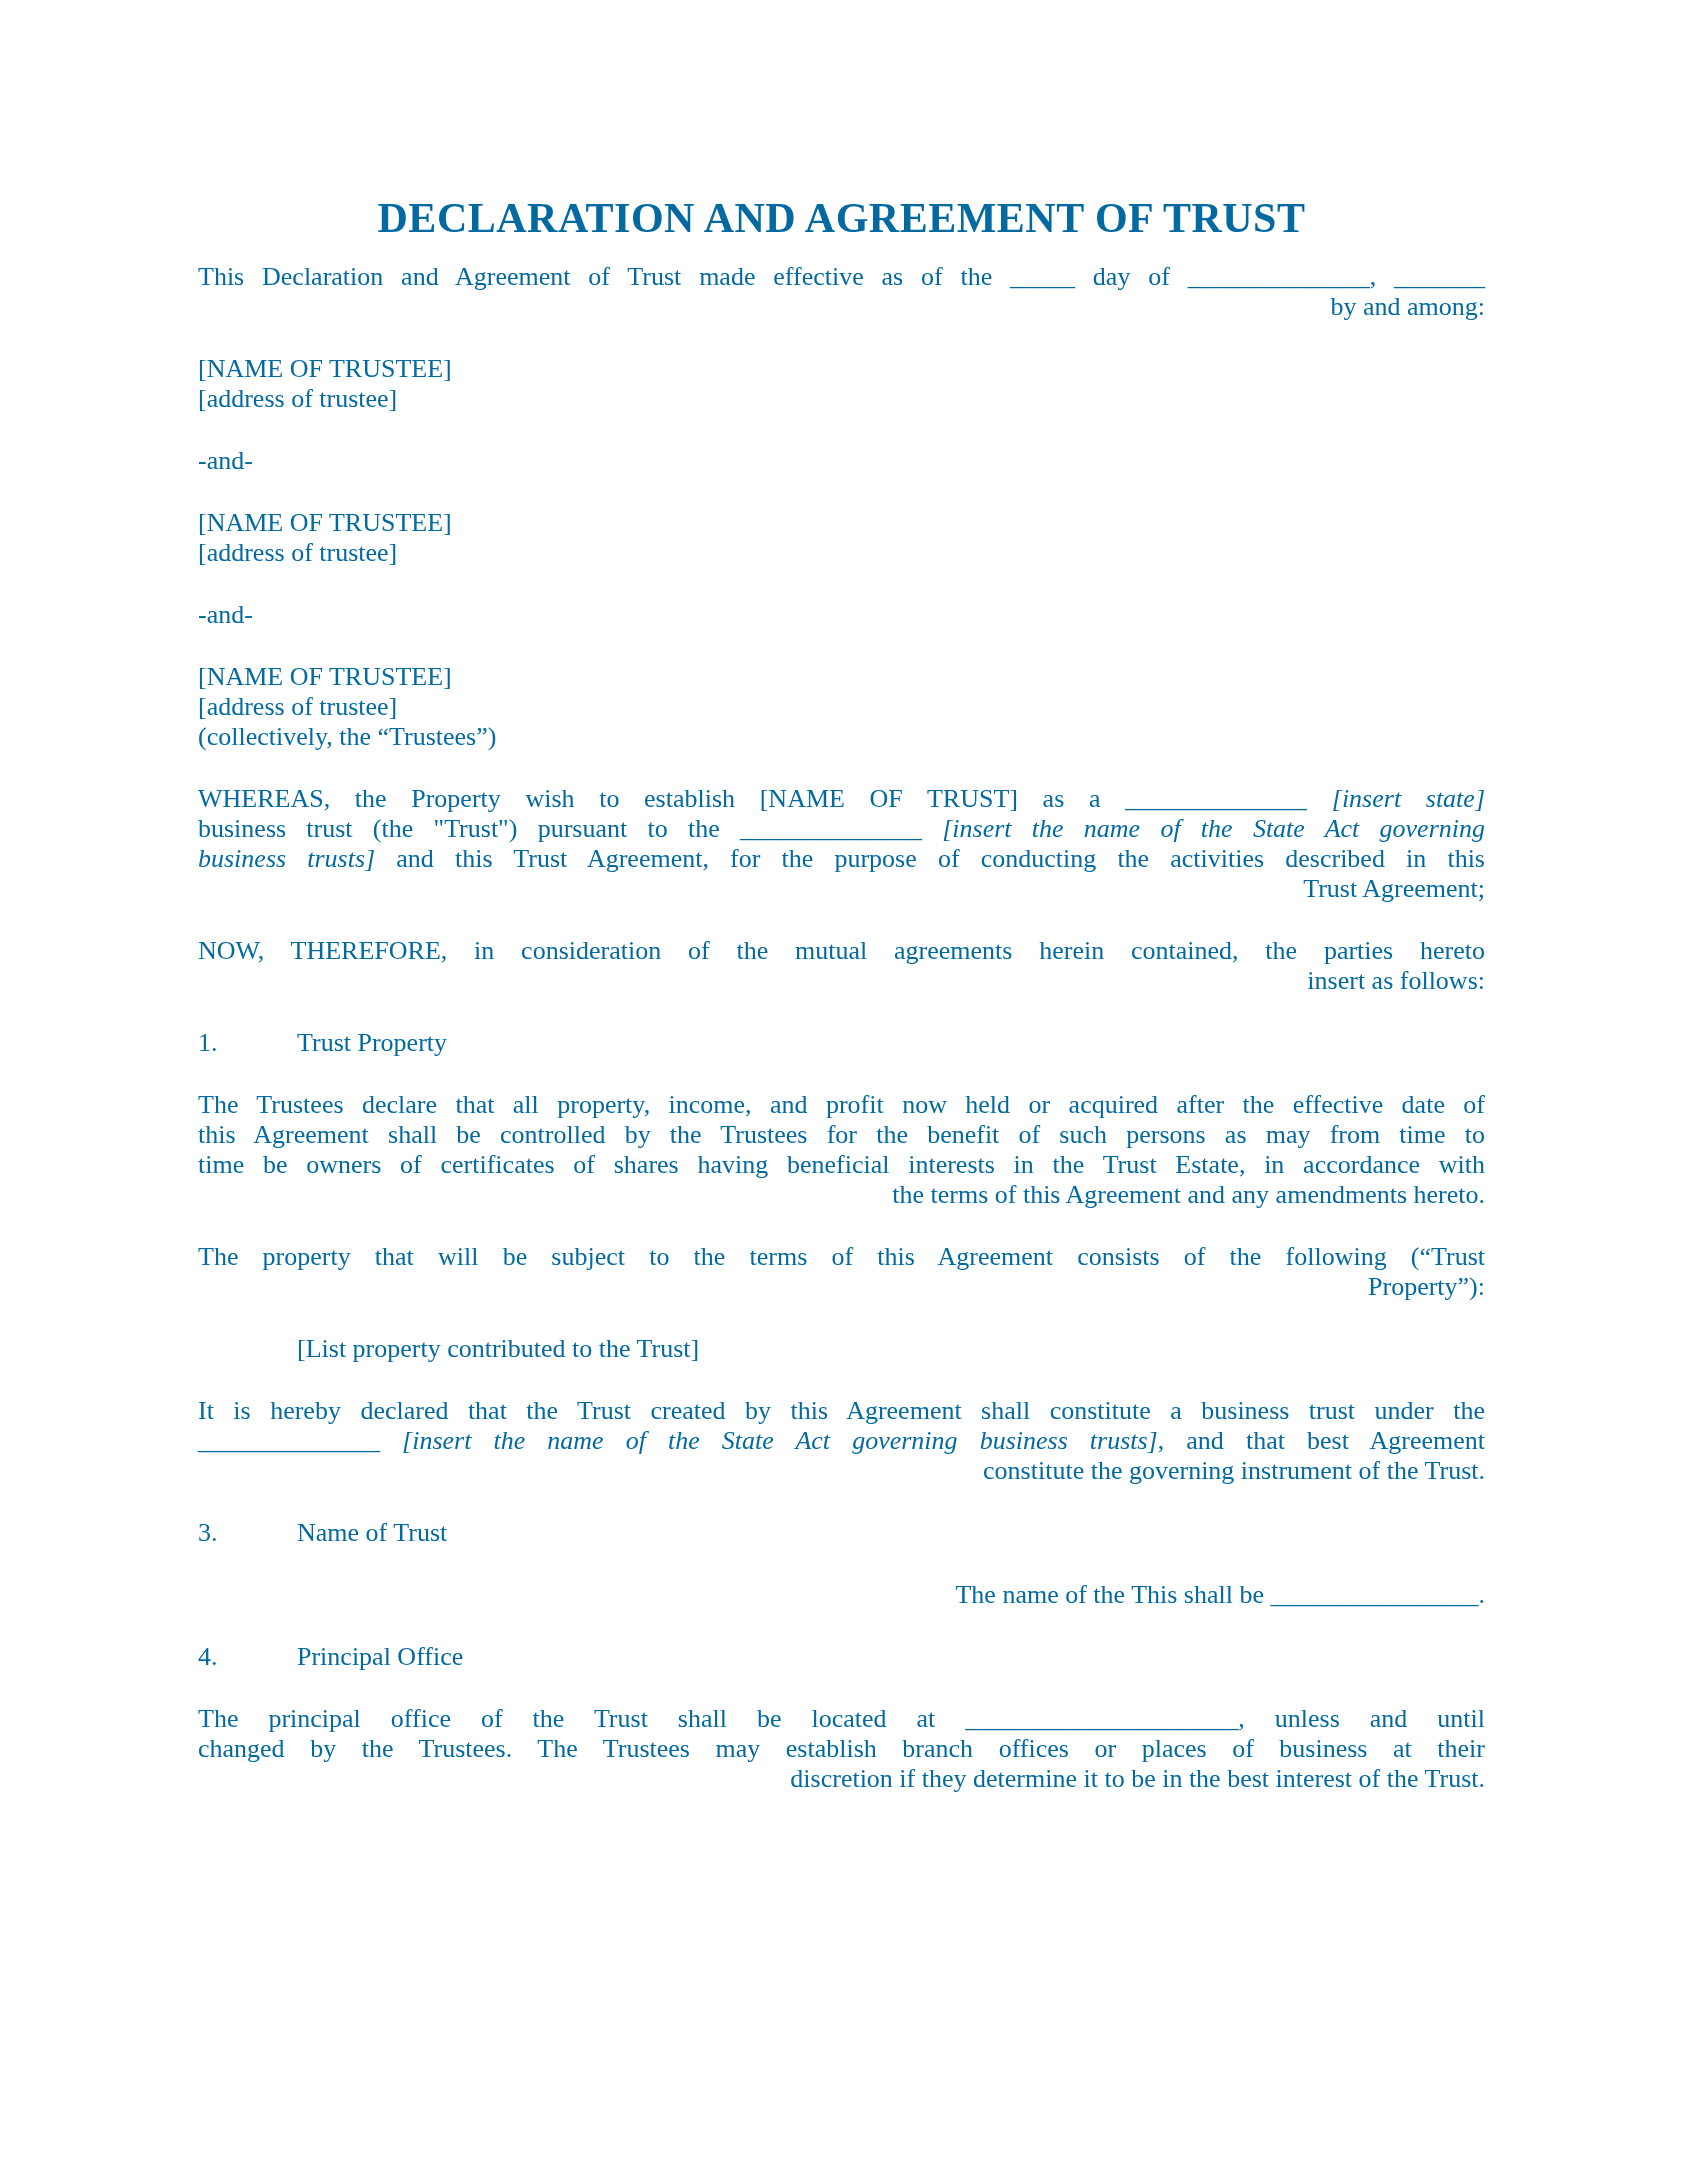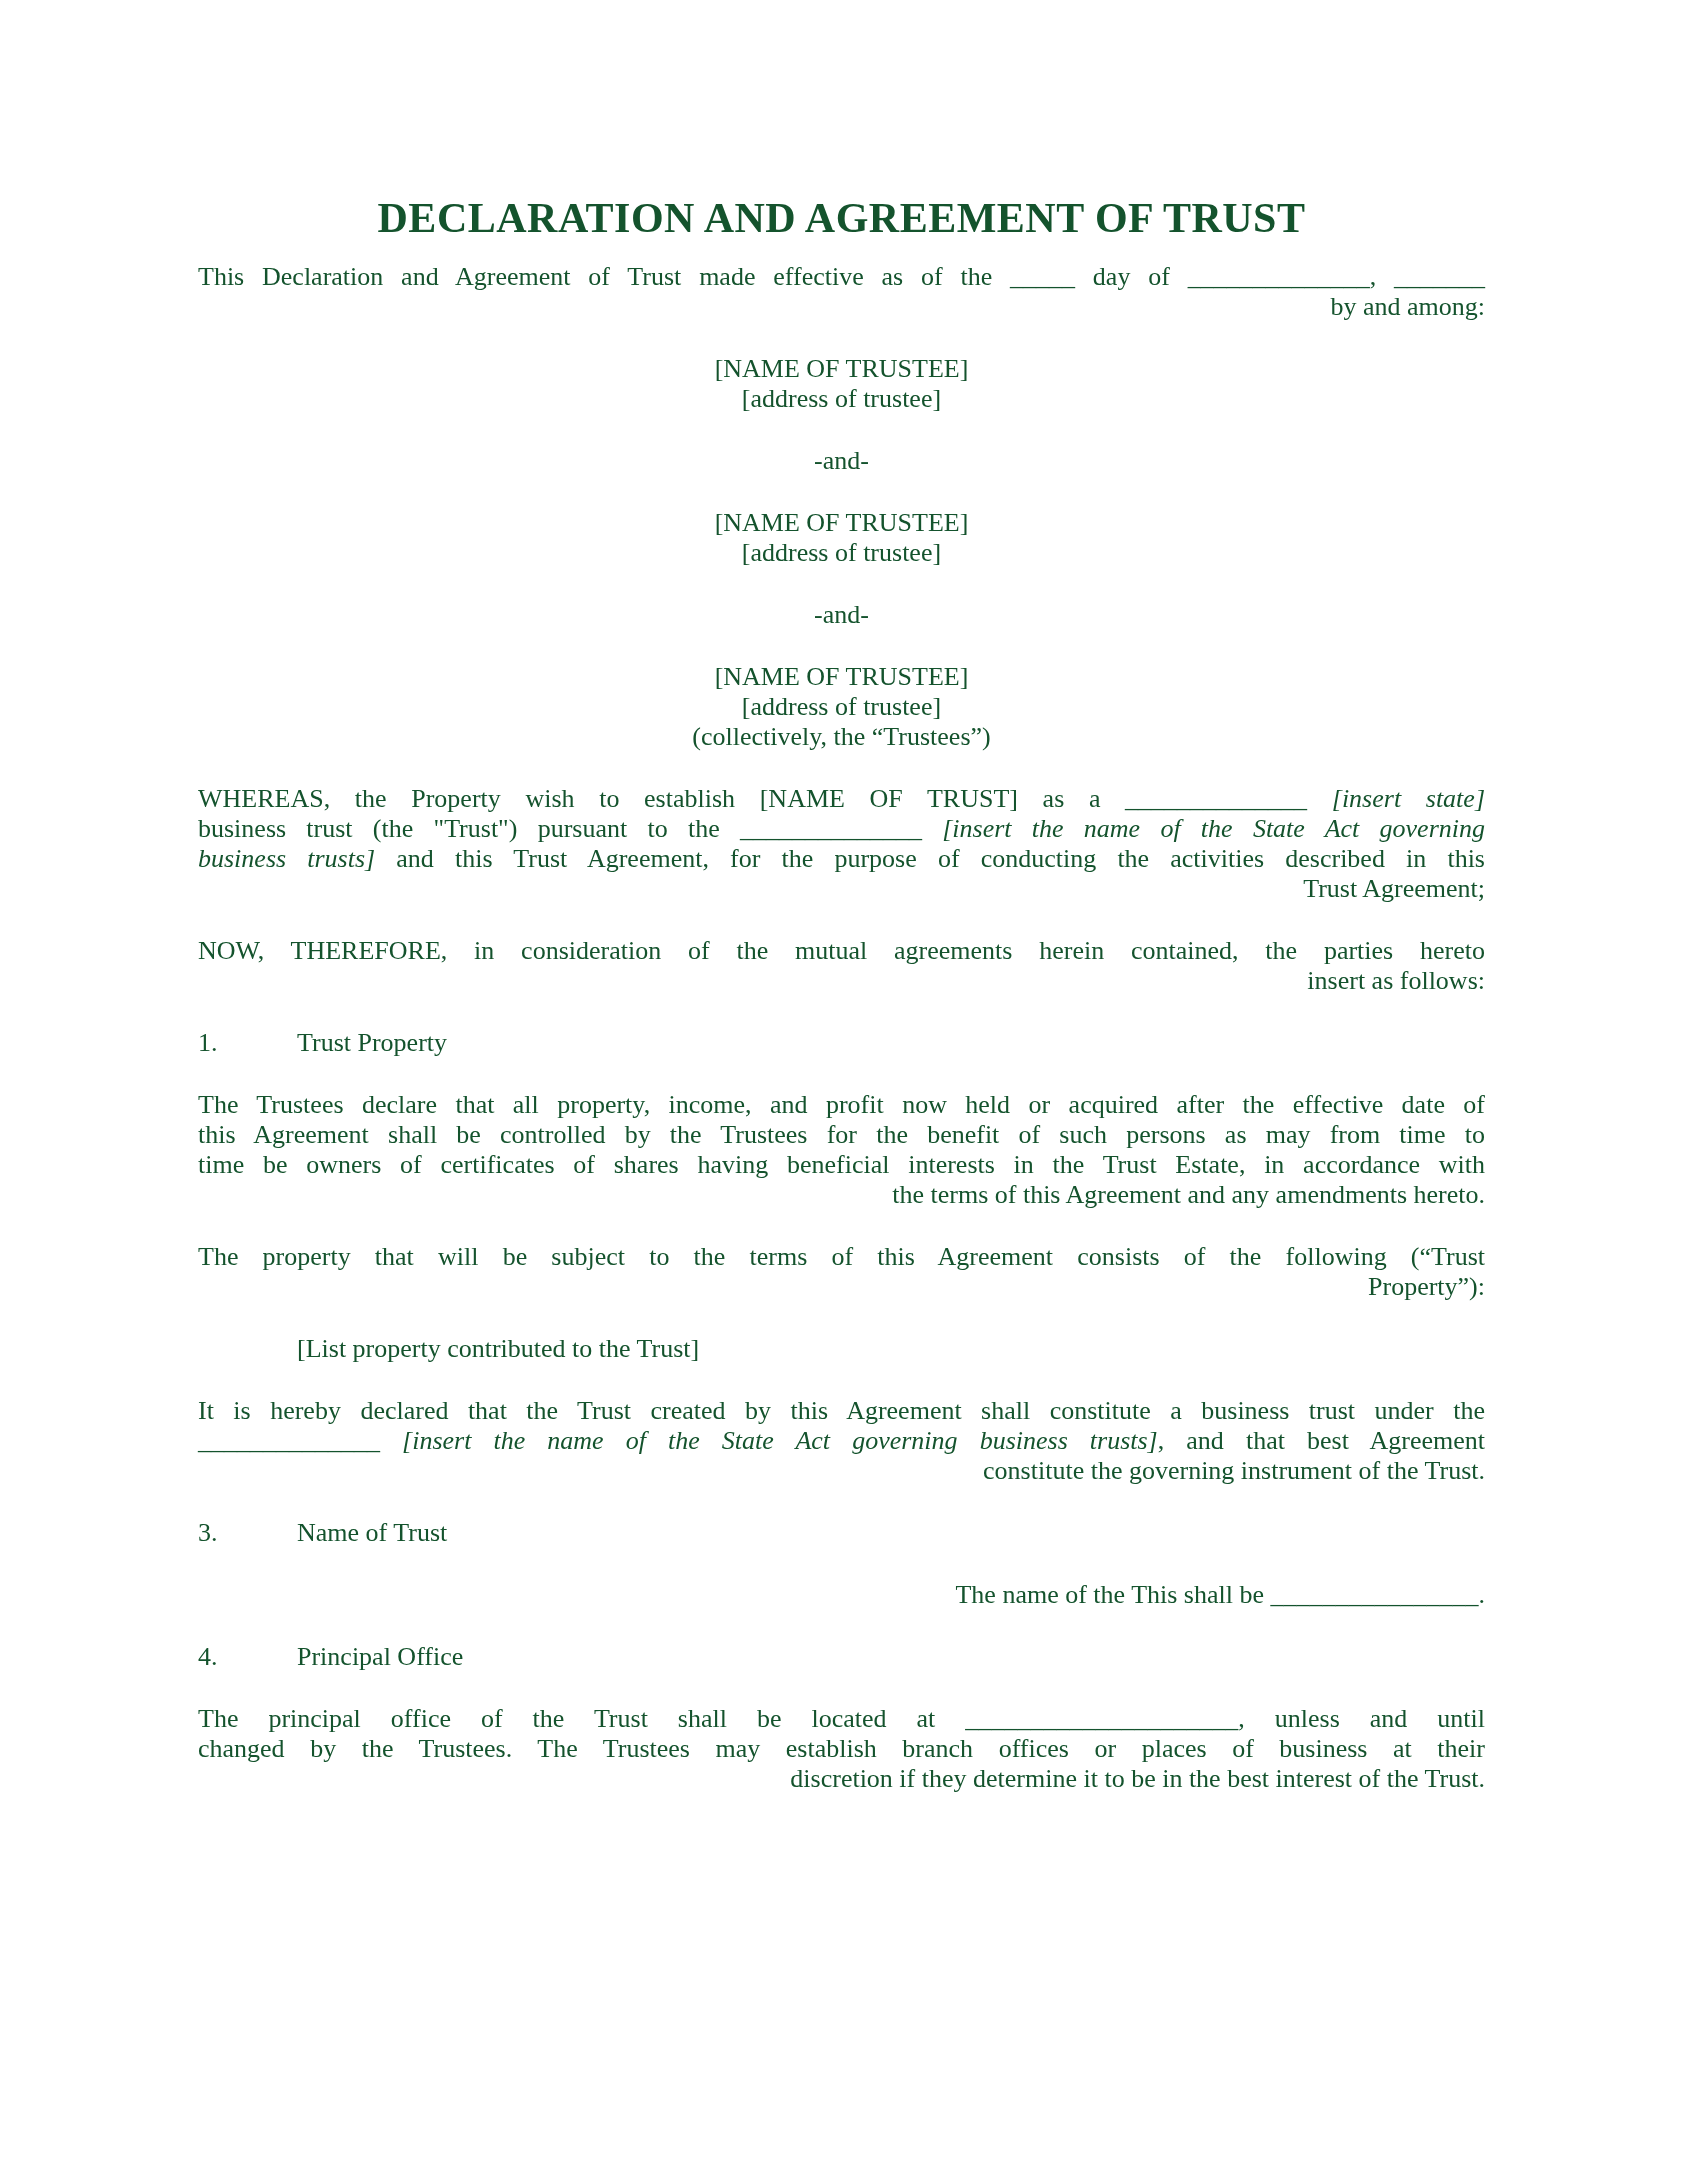--- a/index.html
+++ b/index.html
@@ -5,21 +5,21 @@
   html, body {
     margin: 0; padding: 0;
     background: #ffffff;
   }
   .page {
     position: relative;
     width: 1683px;
     height: 2172px;
     background: #ffffff;
     font-family: "Liberation Serif", "DejaVu Serif", serif;
-    color: #14532d;
+    color: #0369a1;
     overflow: hidden;
   }
   .content {
     position: absolute;
     left: 198px;
     top: 194px;
     width: 1287px;
     font-size: 26px;
     line-height: 30px;
   }
@@ -32,21 +32,21 @@
     letter-spacing: 0.5px;
   }
   .para { margin-bottom: 32px; }
   .para:last-child { margin-bottom: 0; }
   .jline {
     text-align: justify;
     -moz-text-align-last: justify;
     text-align-last: justify;
   }
   .line { text-align: right; }
-  .center { text-align: center; }
+  .center { text-align: left; }
   .heading { font-weight: normal; }
   .heading .num { display: inline-block; width: 99px; }
   .indent { padding-left: 99px; }
   .it { font-style: italic; }
 </style>
 </head>
 <body>
 
 <div class="page">
   <div class="content">

